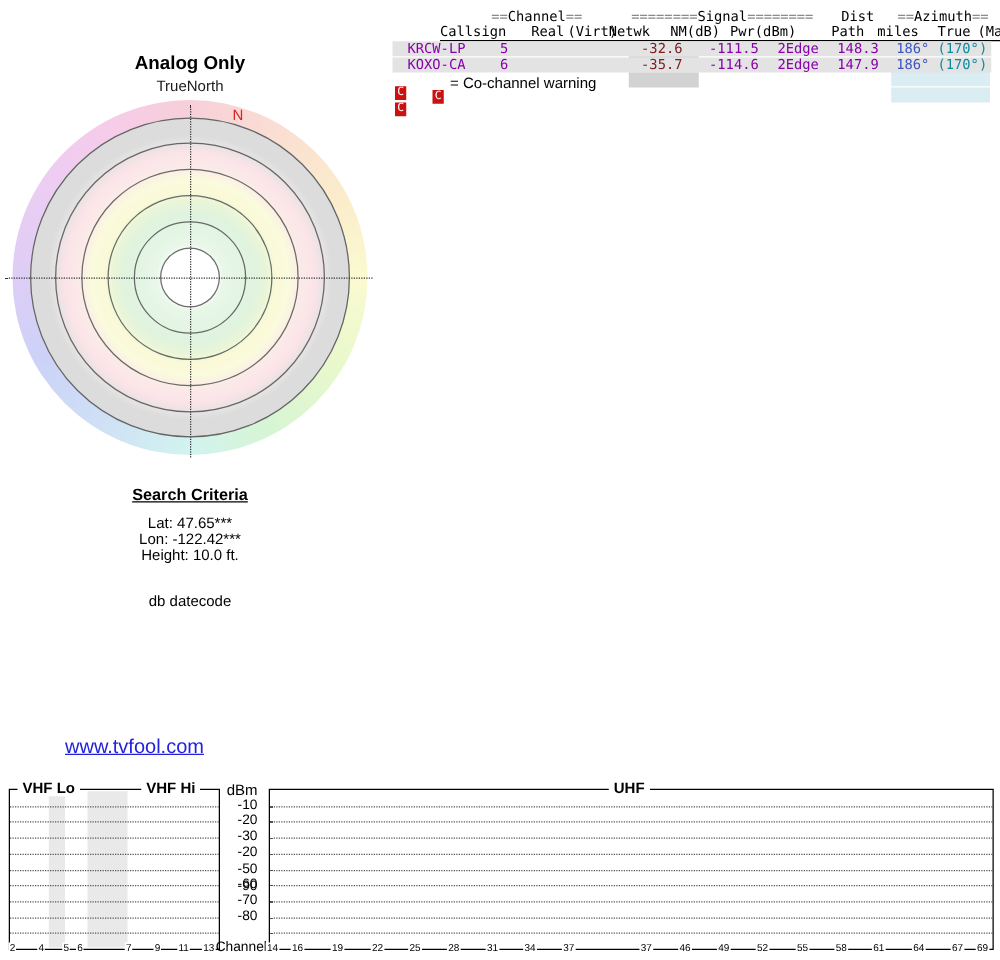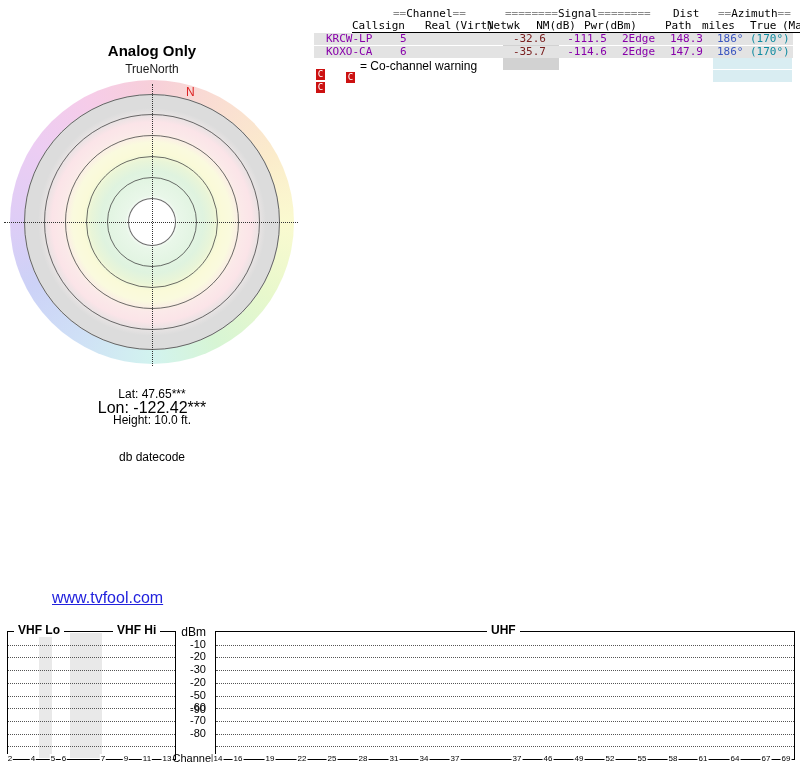--- a/index.html
+++ b/index.html
@@ -118,22 +118,23 @@
     <div class="ringline" style="left:65px;top:135px;width:174px;height:174px;"></div>
     <div class="ringline" style="left:86px;top:156px;width:132px;height:132px;"></div>
     <div class="ringline" style="left:107px;top:177px;width:90px;height:90px;"></div>
     <div class="ringline" style="left:128px;top:198px;width:48px;height:48px;background:#fff;"></div>
     <div class="crossh" style="left:4px;top:222px;width:294px;"></div>
     <div class="crossv" style="left:152px;top:84px;height:282px;"></div>
     <div class="abs" style="left:186px;top:85px;font-size:12px;color:#dd2222;">N</div>
   </div>
 
   <div class="abs" style="left:52px;top:388px;width:200px;text-align:center;">
+    <div style="font-size:13px;font-weight:bold;text-decoration:underline;margin-bottom:9px;">Search Criteria</div>
     <div style="font-size:12px;line-height:13px;">Lat: 47.65***</div>
-    <div style="font-size:16px;line-height:13px;">Lon: -122.42***</div>
+    <div style="font-size:12px;line-height:13px;">Lon: -122.42***</div>
     <div style="font-size:12px;line-height:13px;">Height: 10.0 ft.</div>
     <div style="font-size:12px;line-height:13px;margin-top:24px;">db datecode</div>
   </div>
 
   <div class="abs" style="left:52px;top:589px;width:200px;text-align:left;font-size:16px;">
     <a href="#" class="tvlink">www.tvfool.com</a>
   </div>
 
   <div class="panel" style="left:7px;width:167px;">
     <div class="gapband" style="left:31px;width:13px;"></div>

